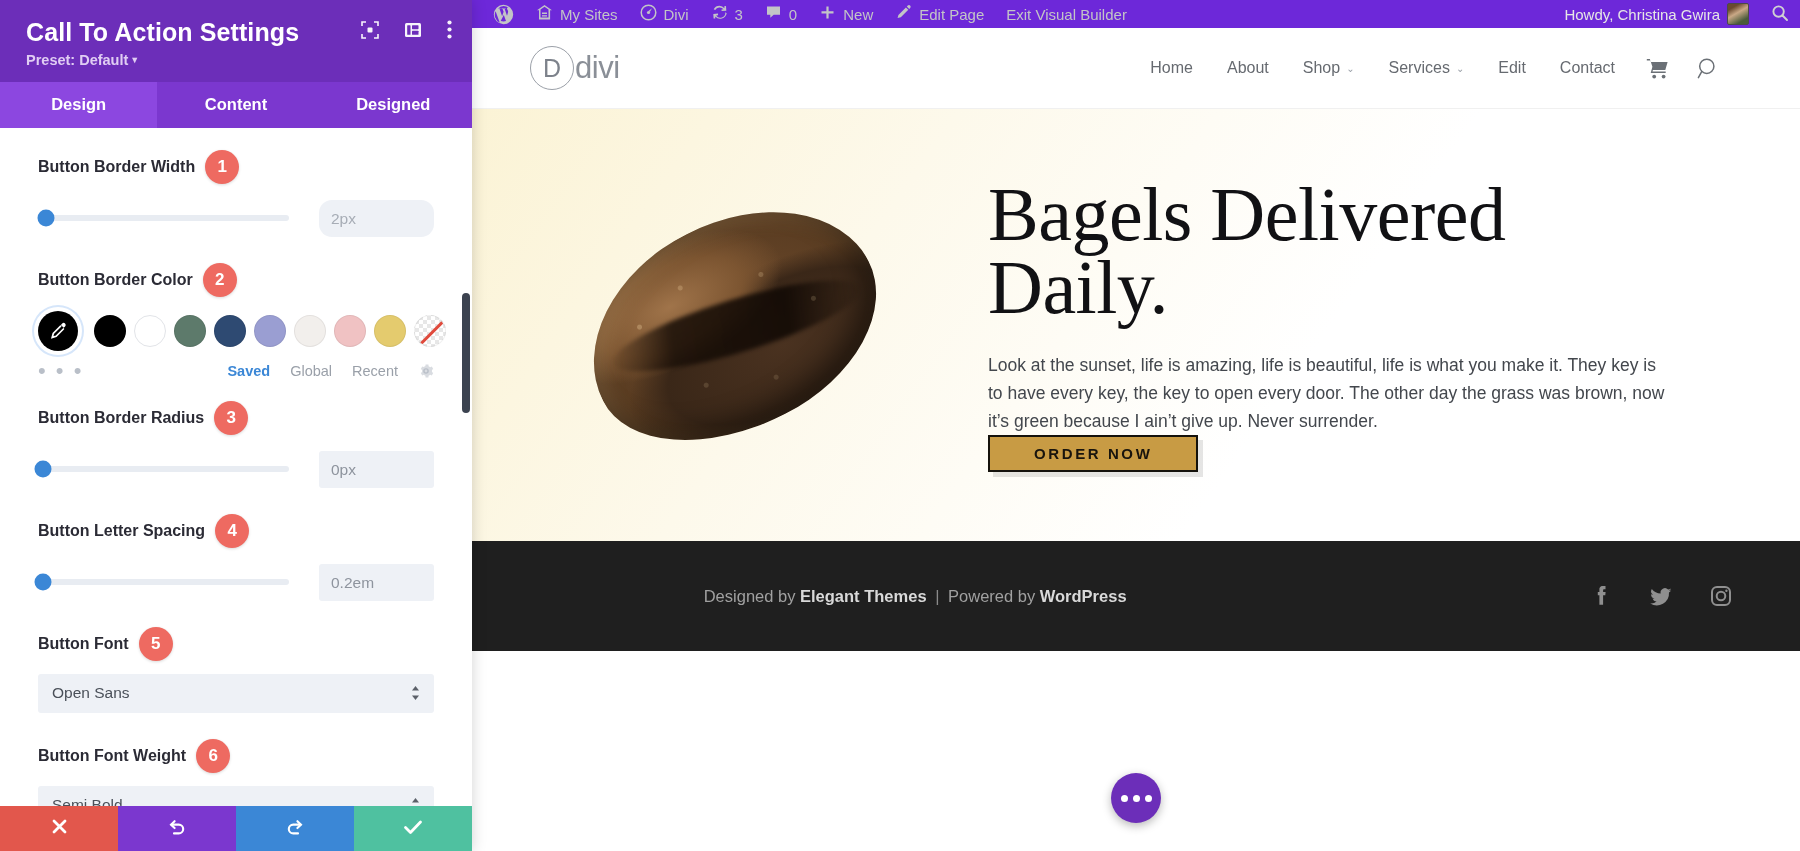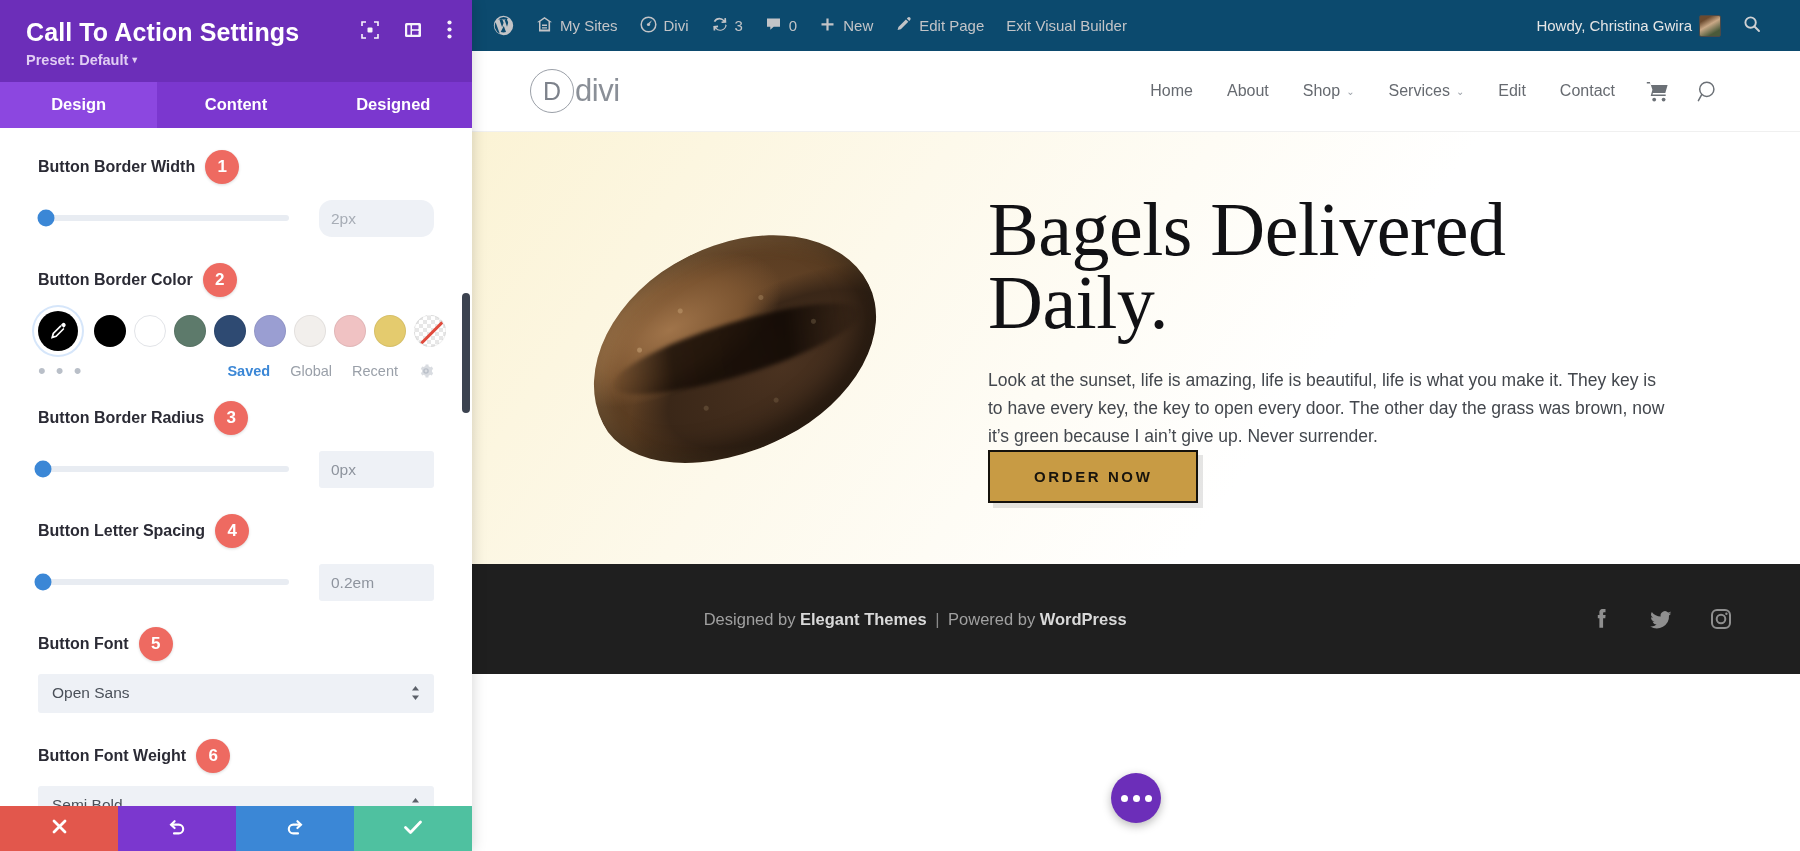--- a/index.html
+++ b/index.html
@@ -160,23 +160,23 @@
 
   
   .site {
     position: absolute; left: 472px; top: 0;
     width: 1328px; height: 851px; background: #fff;
     overflow: hidden;
   }
 
   
   .wp-adminbar {
-    height: 51px; background: #0c4a6e;
+    height: 28px; background: #6d28d9;
     display: flex; align-items: center;
-    padding: 0 28px 0 10px;
+    padding: 0 0 0 10px;
     color: #c3c4c7; font-size: 15px;
     font-family: "Liberation Sans", sans-serif;
   }
   .wp-item {
     display: flex; align-items: center; gap: 7px;
     padding: 0 11px; height: 39px; cursor: pointer;
     white-space: nowrap;
   }
   .wp-spacer { flex: 1; }
   .wp-avatar {
@@ -261,21 +261,21 @@
     margin-top: 28px; max-width: 690px;
     font-family: "Liberation Sans", sans-serif;
   }
   .order-btn {
     display: inline-block;
     background: #c89b44;
     border: 2px solid #15120c;
     color: #18140d;
     font-size: 15px; font-weight: bold;
     letter-spacing: 2.6px;
-    padding: 16px 44px;
+    padding: 8px 44px;
     cursor: pointer;
     box-shadow: 5px 5px 0 rgba(0,0,0,.10);
     font-family: "Liberation Sans", sans-serif;
   }
 
   
   .site-footer {
     height: 110px; background: #1f1f1f;
     display: flex; align-items: center;
     padding: 0 66px 0 0;

